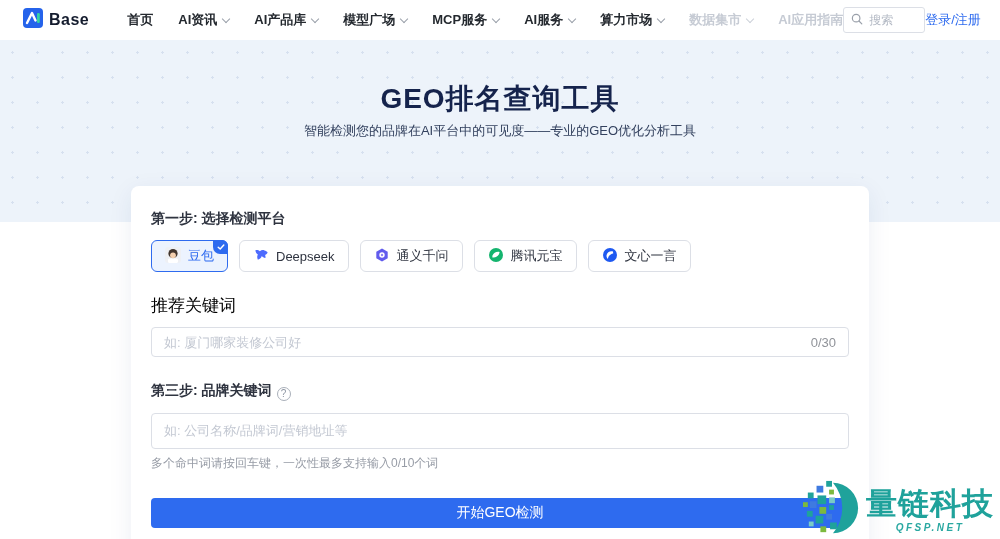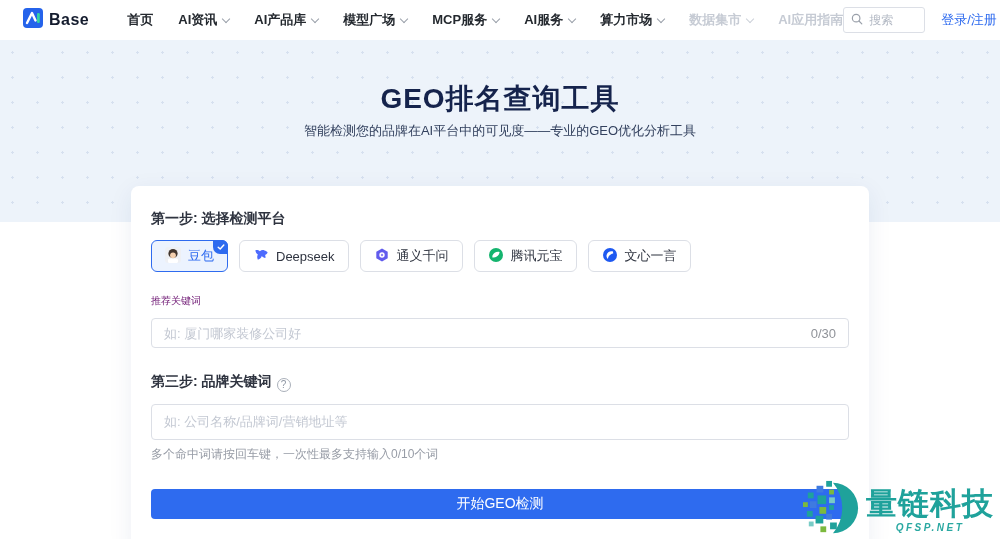--- a/index.html
+++ b/index.html
@@ -12,21 +12,21 @@
   .logo { display:flex; align-items:center; gap:5px; cursor:pointer; }
   .logo-text { font-size:16px; font-weight:800; color:#141c2e; letter-spacing:.5px; }
   .nav-items { display:flex; align-items:center; gap:25px; margin-left:38px; }
   .nav-item { font-size:13px; font-weight:600; color:#24292f; cursor:pointer; white-space:nowrap; display:flex; align-items:center; }
   .nav-item.muted { color:#c6cbd4; }
   .chev { display:inline-block; width:6px; height:6px; border-right:1.4px solid #9aa0aa; border-bottom:1.4px solid #9aa0aa; transform:rotate(45deg); margin-left:6px; margin-top:-3px; }
   .nav-item.muted .chev { border-color:#ccd1d9; }
   .search { display:flex; align-items:center; gap:6px; border:1px solid #dcdfe6; border-radius:3px; height:26px; padding:0 9px; width:82px; margin-left:auto; background:#fff;justify-content:center; }
   .search input { border:none; outline:none; width:48px; font-size:12px; color:#303133; background:transparent; }
   .search input::placeholder { color:#b3b9c4; }
-  .login { margin-left:16px; font-size:13px; color:#2e6bef; cursor:pointer; white-space:nowrap; }
+  .login { margin-left:0; font-size:13px; color:#2e6bef; cursor:pointer; white-space:nowrap; }
 
   
   .hero { height:182px; background-color:#edf3fa;
           background-image: radial-gradient(#d6e0ef 1.3px, rgba(0,0,0,0) 1.4px);
           background-size:25px 25px; text-align:center; }
   .hero-title { padding-top:40px; font-size:28px; font-weight:bold; color:#15234c; letter-spacing:1px; }
   .hero-sub { margin-top:4px; font-size:13px; color:#33415e; }
 
   
   .container { width:738px; margin:-36px auto 0; position:relative; }
@@ -35,21 +35,21 @@
   .help { display:inline-flex; align-items:center; justify-content:center; width:14px; height:14px; border:1px solid #aab0ba; border-radius:50%; color:#8e96a3; font-size:10px; font-weight:normal; margin-left:5px; vertical-align:-2px; cursor:pointer; }
 
   .platforms { display:flex; gap:11px; margin:12px 0 22px; }
   .platform { position:relative; height:32px; padding:0 13px; display:flex; align-items:center; gap:7px;
               border:1px solid #dcdfe6; border-radius:6px; background:#fff; font-size:13px; color:#2f3440; cursor:pointer; }
   .platform.selected { border-color:#2e6bef; background:#ecf3fe; color:#2e6bef; }
   .badge { position:absolute; top:-1px; right:-1px; width:15px; height:14px; background:#2e6bef;
            border-radius:0 6px 0 7px; display:flex; align-items:center; justify-content:center; }
 
   .row-between { display:flex; justify-content:space-between; align-items:center; margin-bottom:10px; }
-  .link { font-size:10px; color:#701a75; cursor:pointer; }
+  .link { font-size:17px; color:#000000; cursor:pointer; }
 
   .input-wrap { display:flex; align-items:center; border:1px solid #dcdfe6; border-radius:4px; height:30px; padding:0 12px; background:#fff; }
   .input-wrap input { flex:1; border:none; outline:none; font-size:13px; color:#303133; background:transparent; }
   .input-wrap input::placeholder { color:#c3c8d2; }
   .counter { font-size:13px; color:#909399; margin-left:8px; }
   .mb24 { margin-bottom:24px; }
   .kw { height:36px; margin-top:12px; margin-bottom:6px; }
   .hint { font-size:12px; color:#979ca6; margin-bottom:26px; }
   .submit { display:block; width:100%; height:30px; background:#2e6bef; color:#fff; border:none; border-radius:4px; font-size:14px; cursor:pointer; font-family:inherit; }
 

